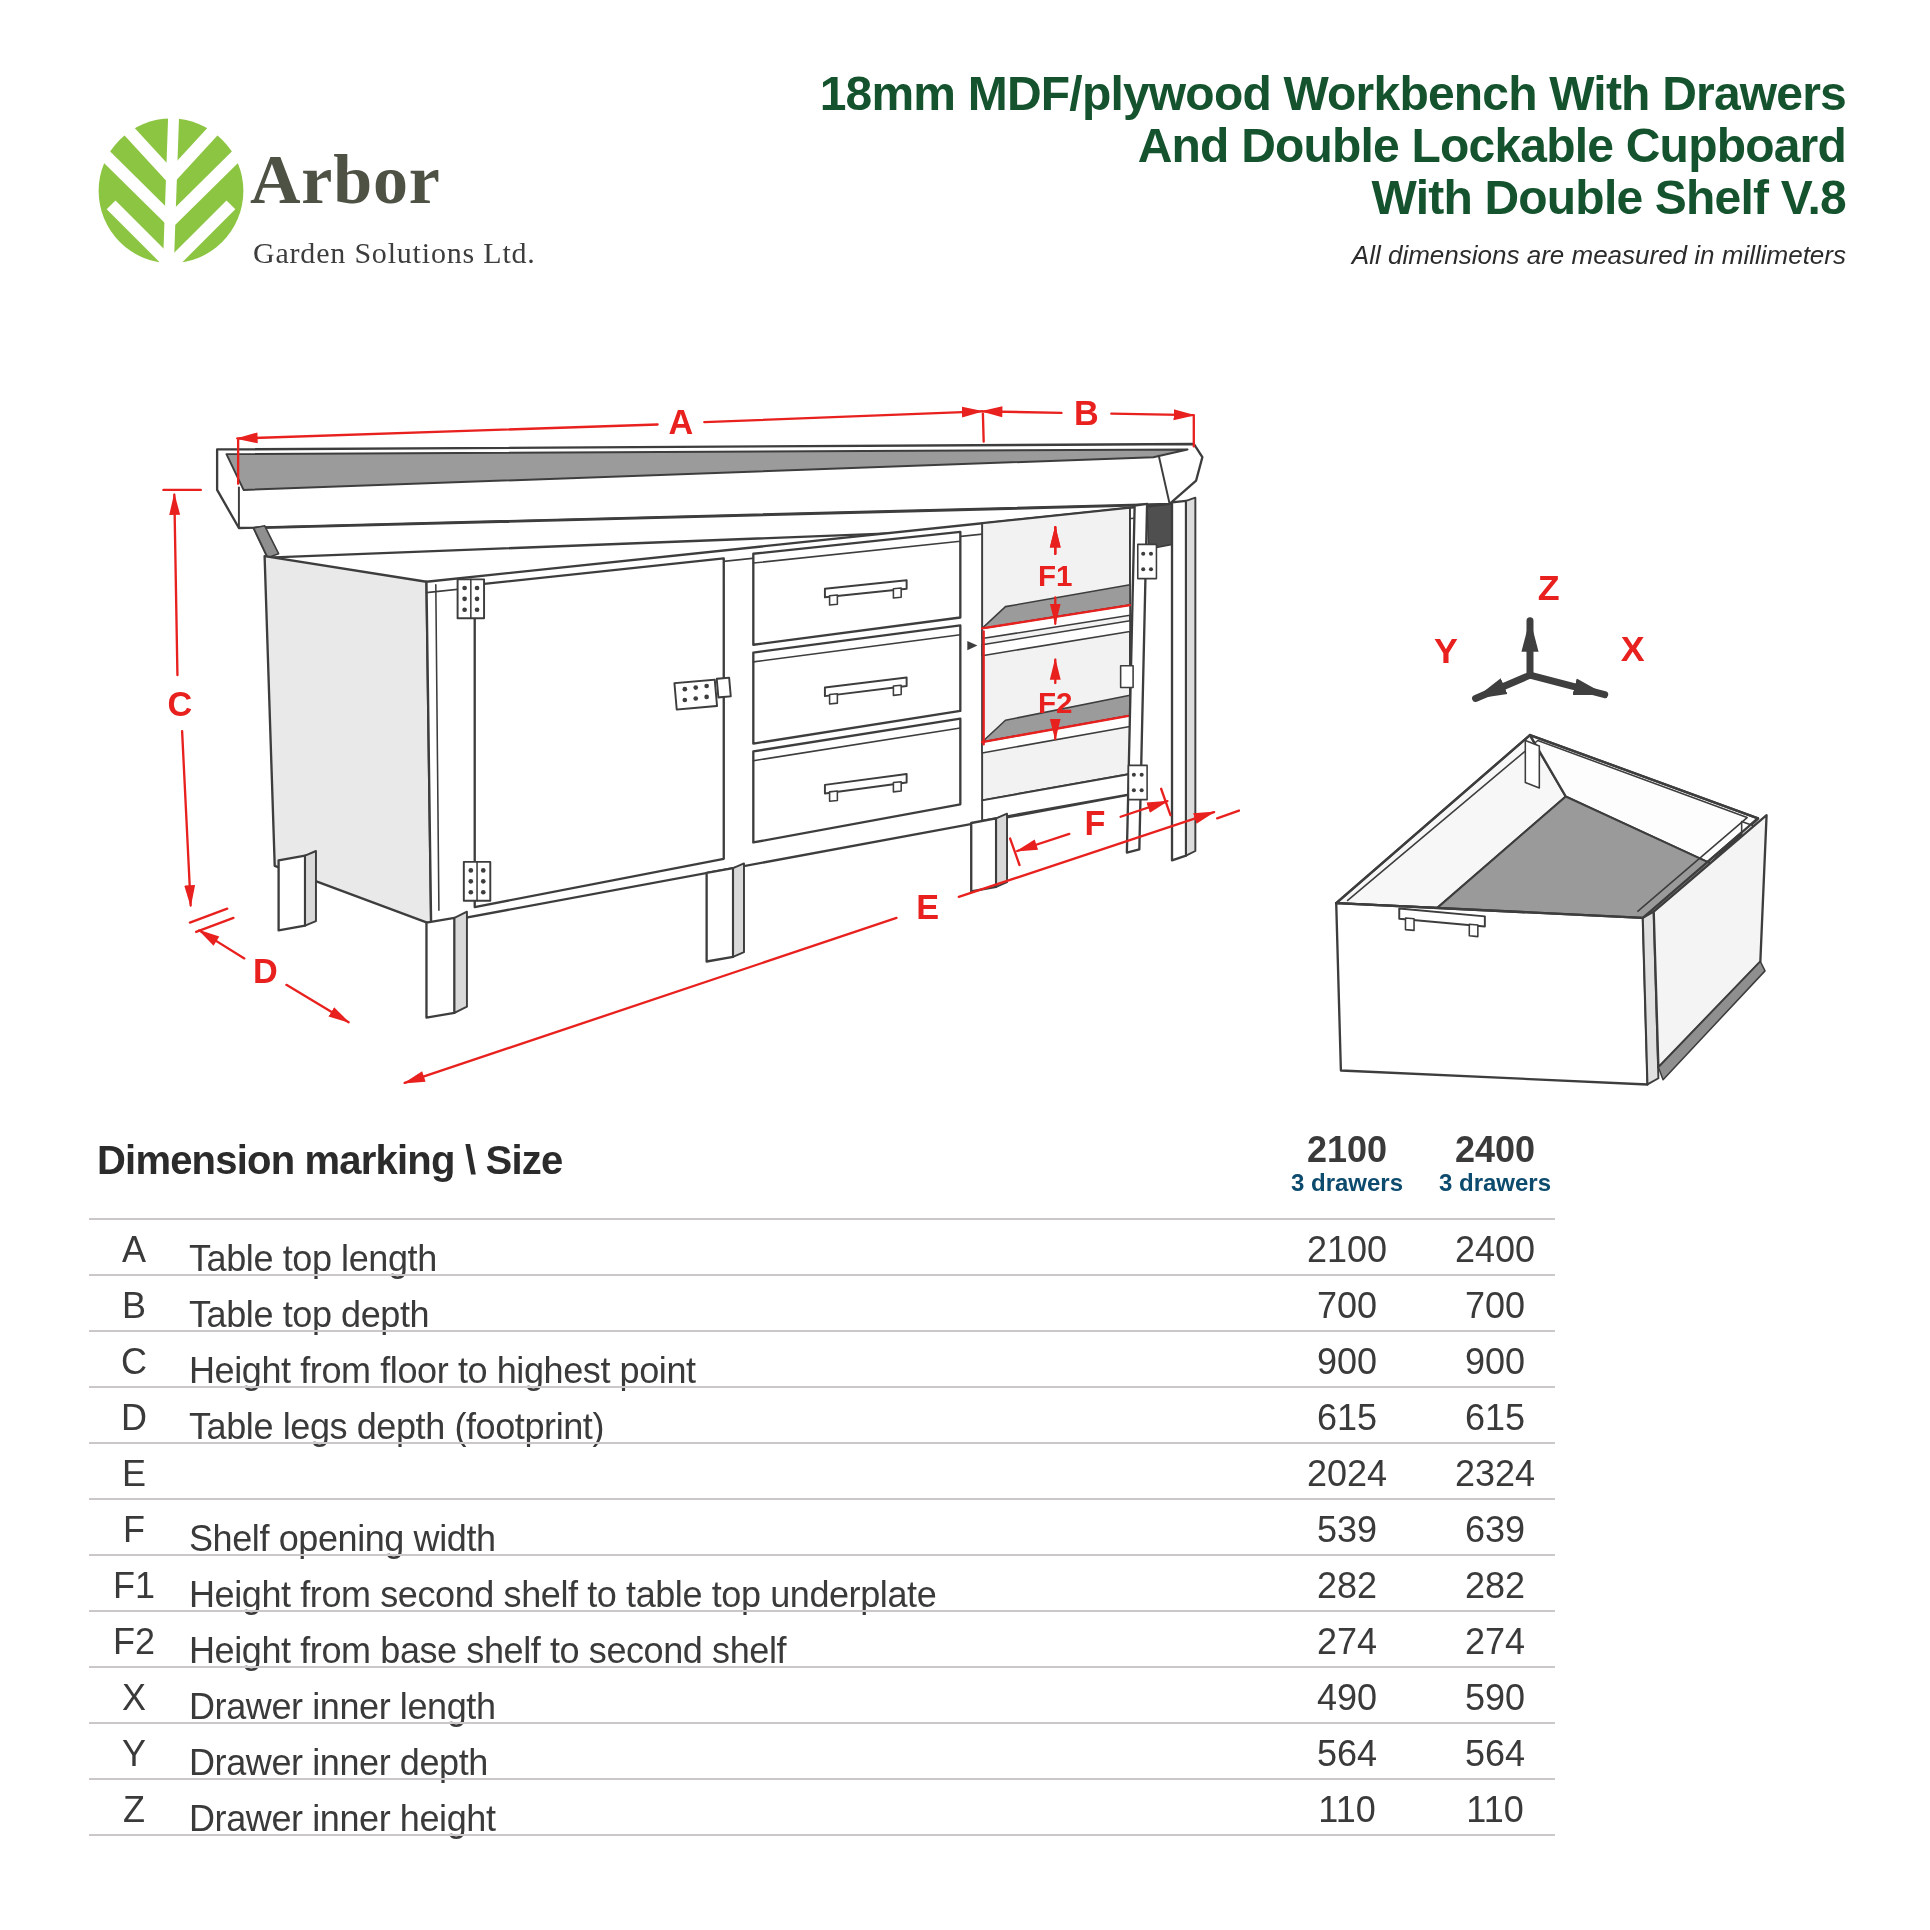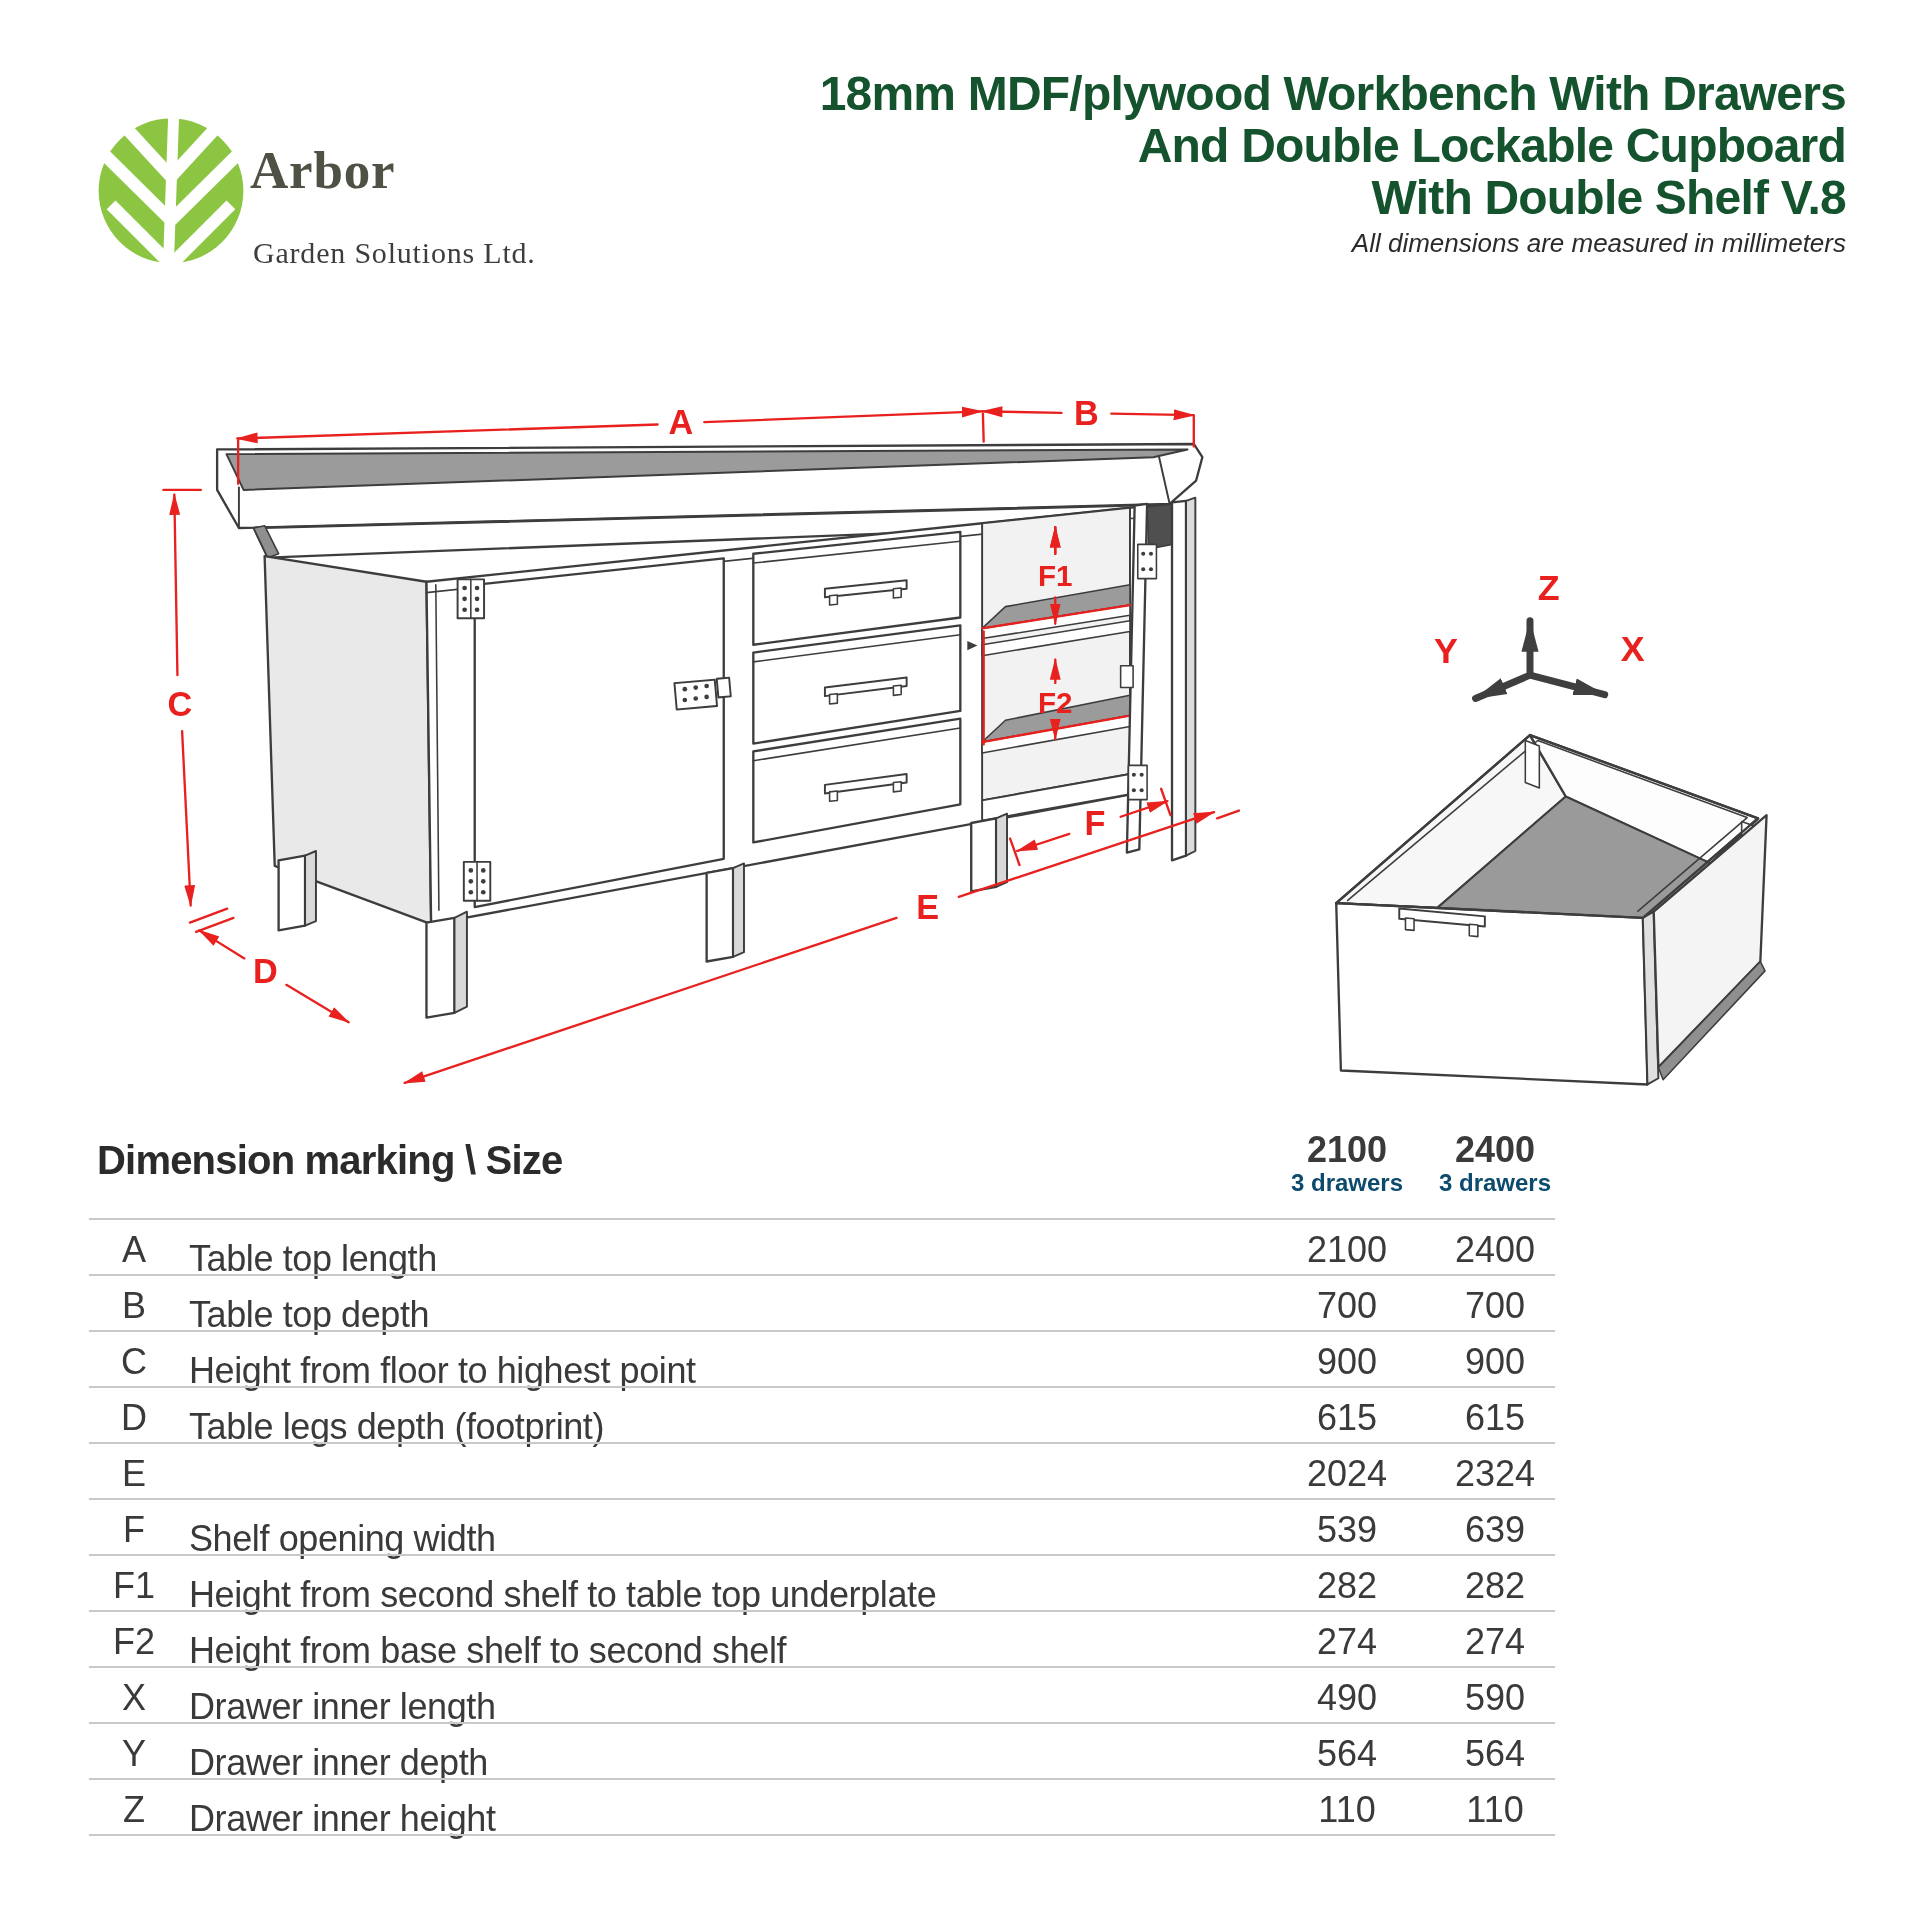--- a/index.html
+++ b/index.html
@@ -10,35 +10,35 @@
     position:relative;
     overflow:hidden;
     color:#333;
   }
   
   .logo{position:absolute;left:97px;top:66px;width:560px;height:226px;}
   .logo svg{position:absolute;left:0;top:47px;}
   .brand{
     position:absolute;left:153px;top:74px;
     font-family:"Liberation Serif", serif;
-    font-size:53px;font-weight:bold;color:#4d5244;letter-spacing:0.8px;
+    font-size:70px;font-weight:bold;color:#4d5244;letter-spacing:0.8px;
   }
   .tagline{
     position:absolute;left:156px;top:170px;
     font-family:"Liberation Serif", serif;
     font-size:30px;color:#3d3d3d;letter-spacing:0.8px;
   }
   
   .titleblock{position:absolute;right:84px;top:68px;text-align:right;}
   .titleline{
     font-size:48px;line-height:52px;font-weight:bold;color:#14532d;
     letter-spacing:-0.8px;white-space:nowrap;
   }
   .subtitle{
-    margin-top:4px;font-size:26px;font-style:italic;color:#2b2b2b;white-space:nowrap;
+    margin-top:16px;font-size:26px;font-style:italic;color:#2b2b2b;white-space:nowrap;
   }
   
   .diagram{position:absolute;left:0;top:342px;width:1930px;height:825px;}
   
   .thead-corner{
     position:absolute;left:97px;top:1138px;
     font-size:40px;font-weight:bold;color:#2b2b2b;letter-spacing:-0.8px;
   }
   .col-size{
     position:absolute;top:1129px;width:156px;text-align:center;

